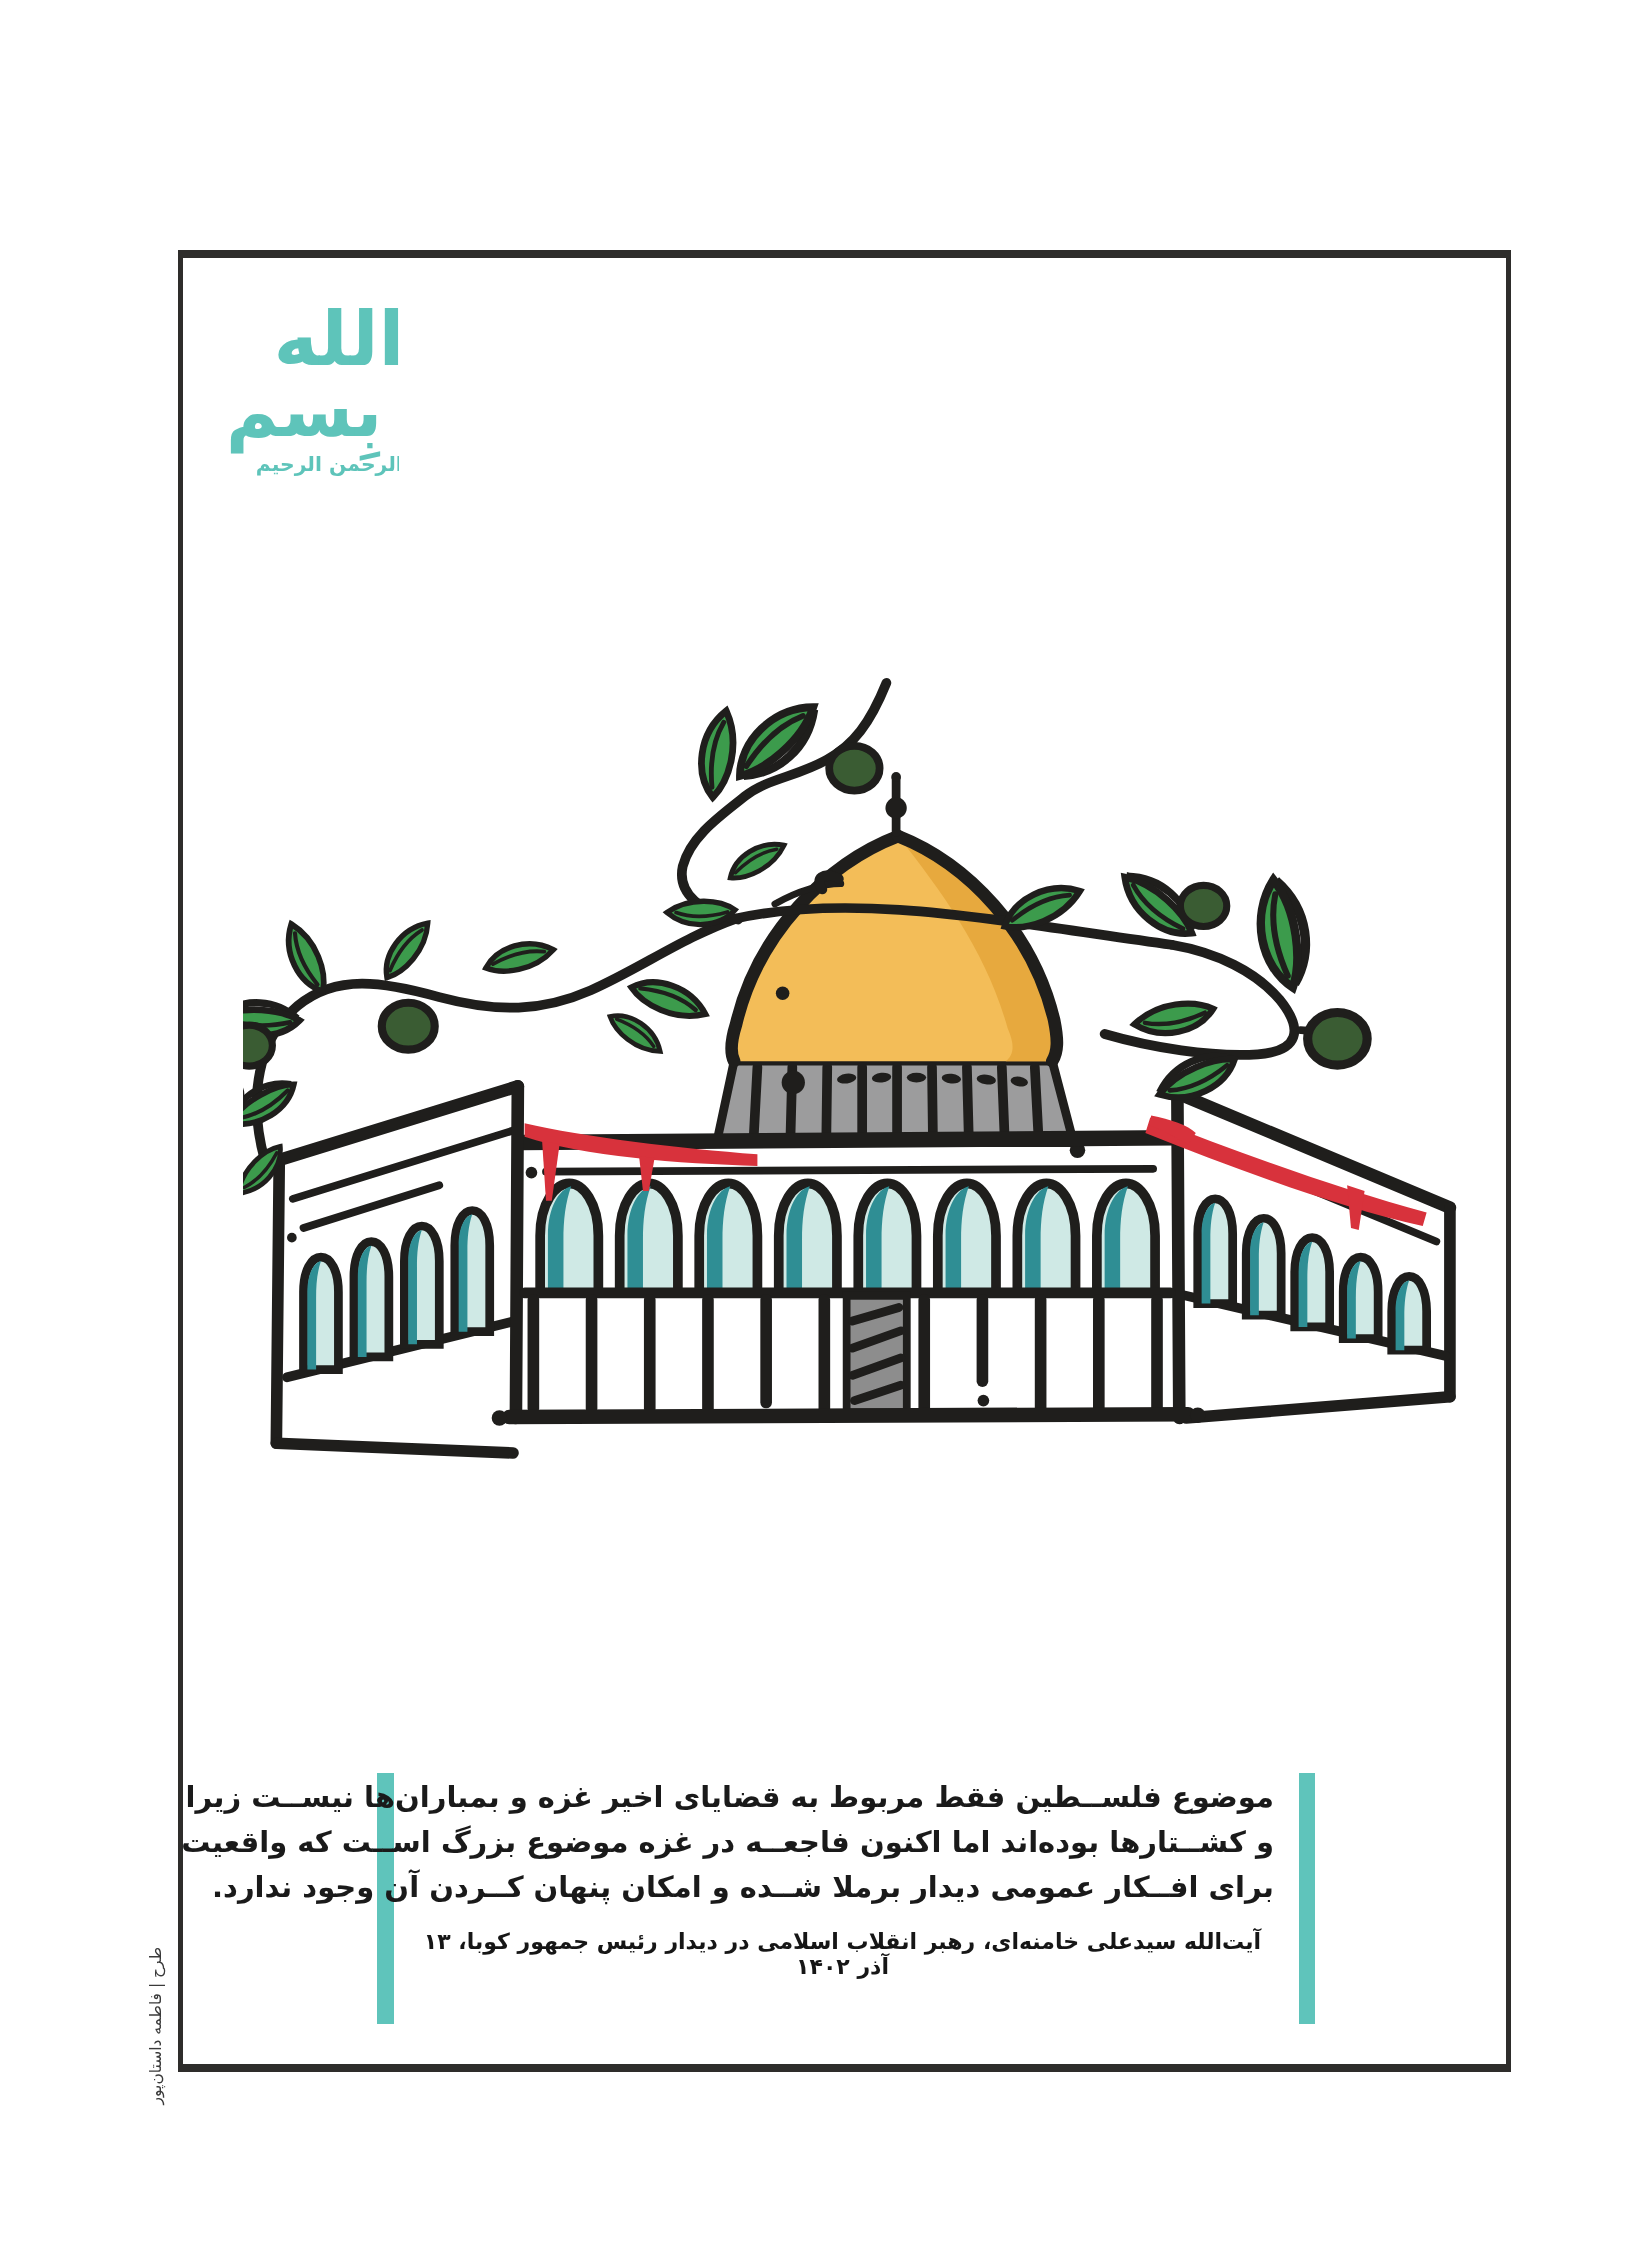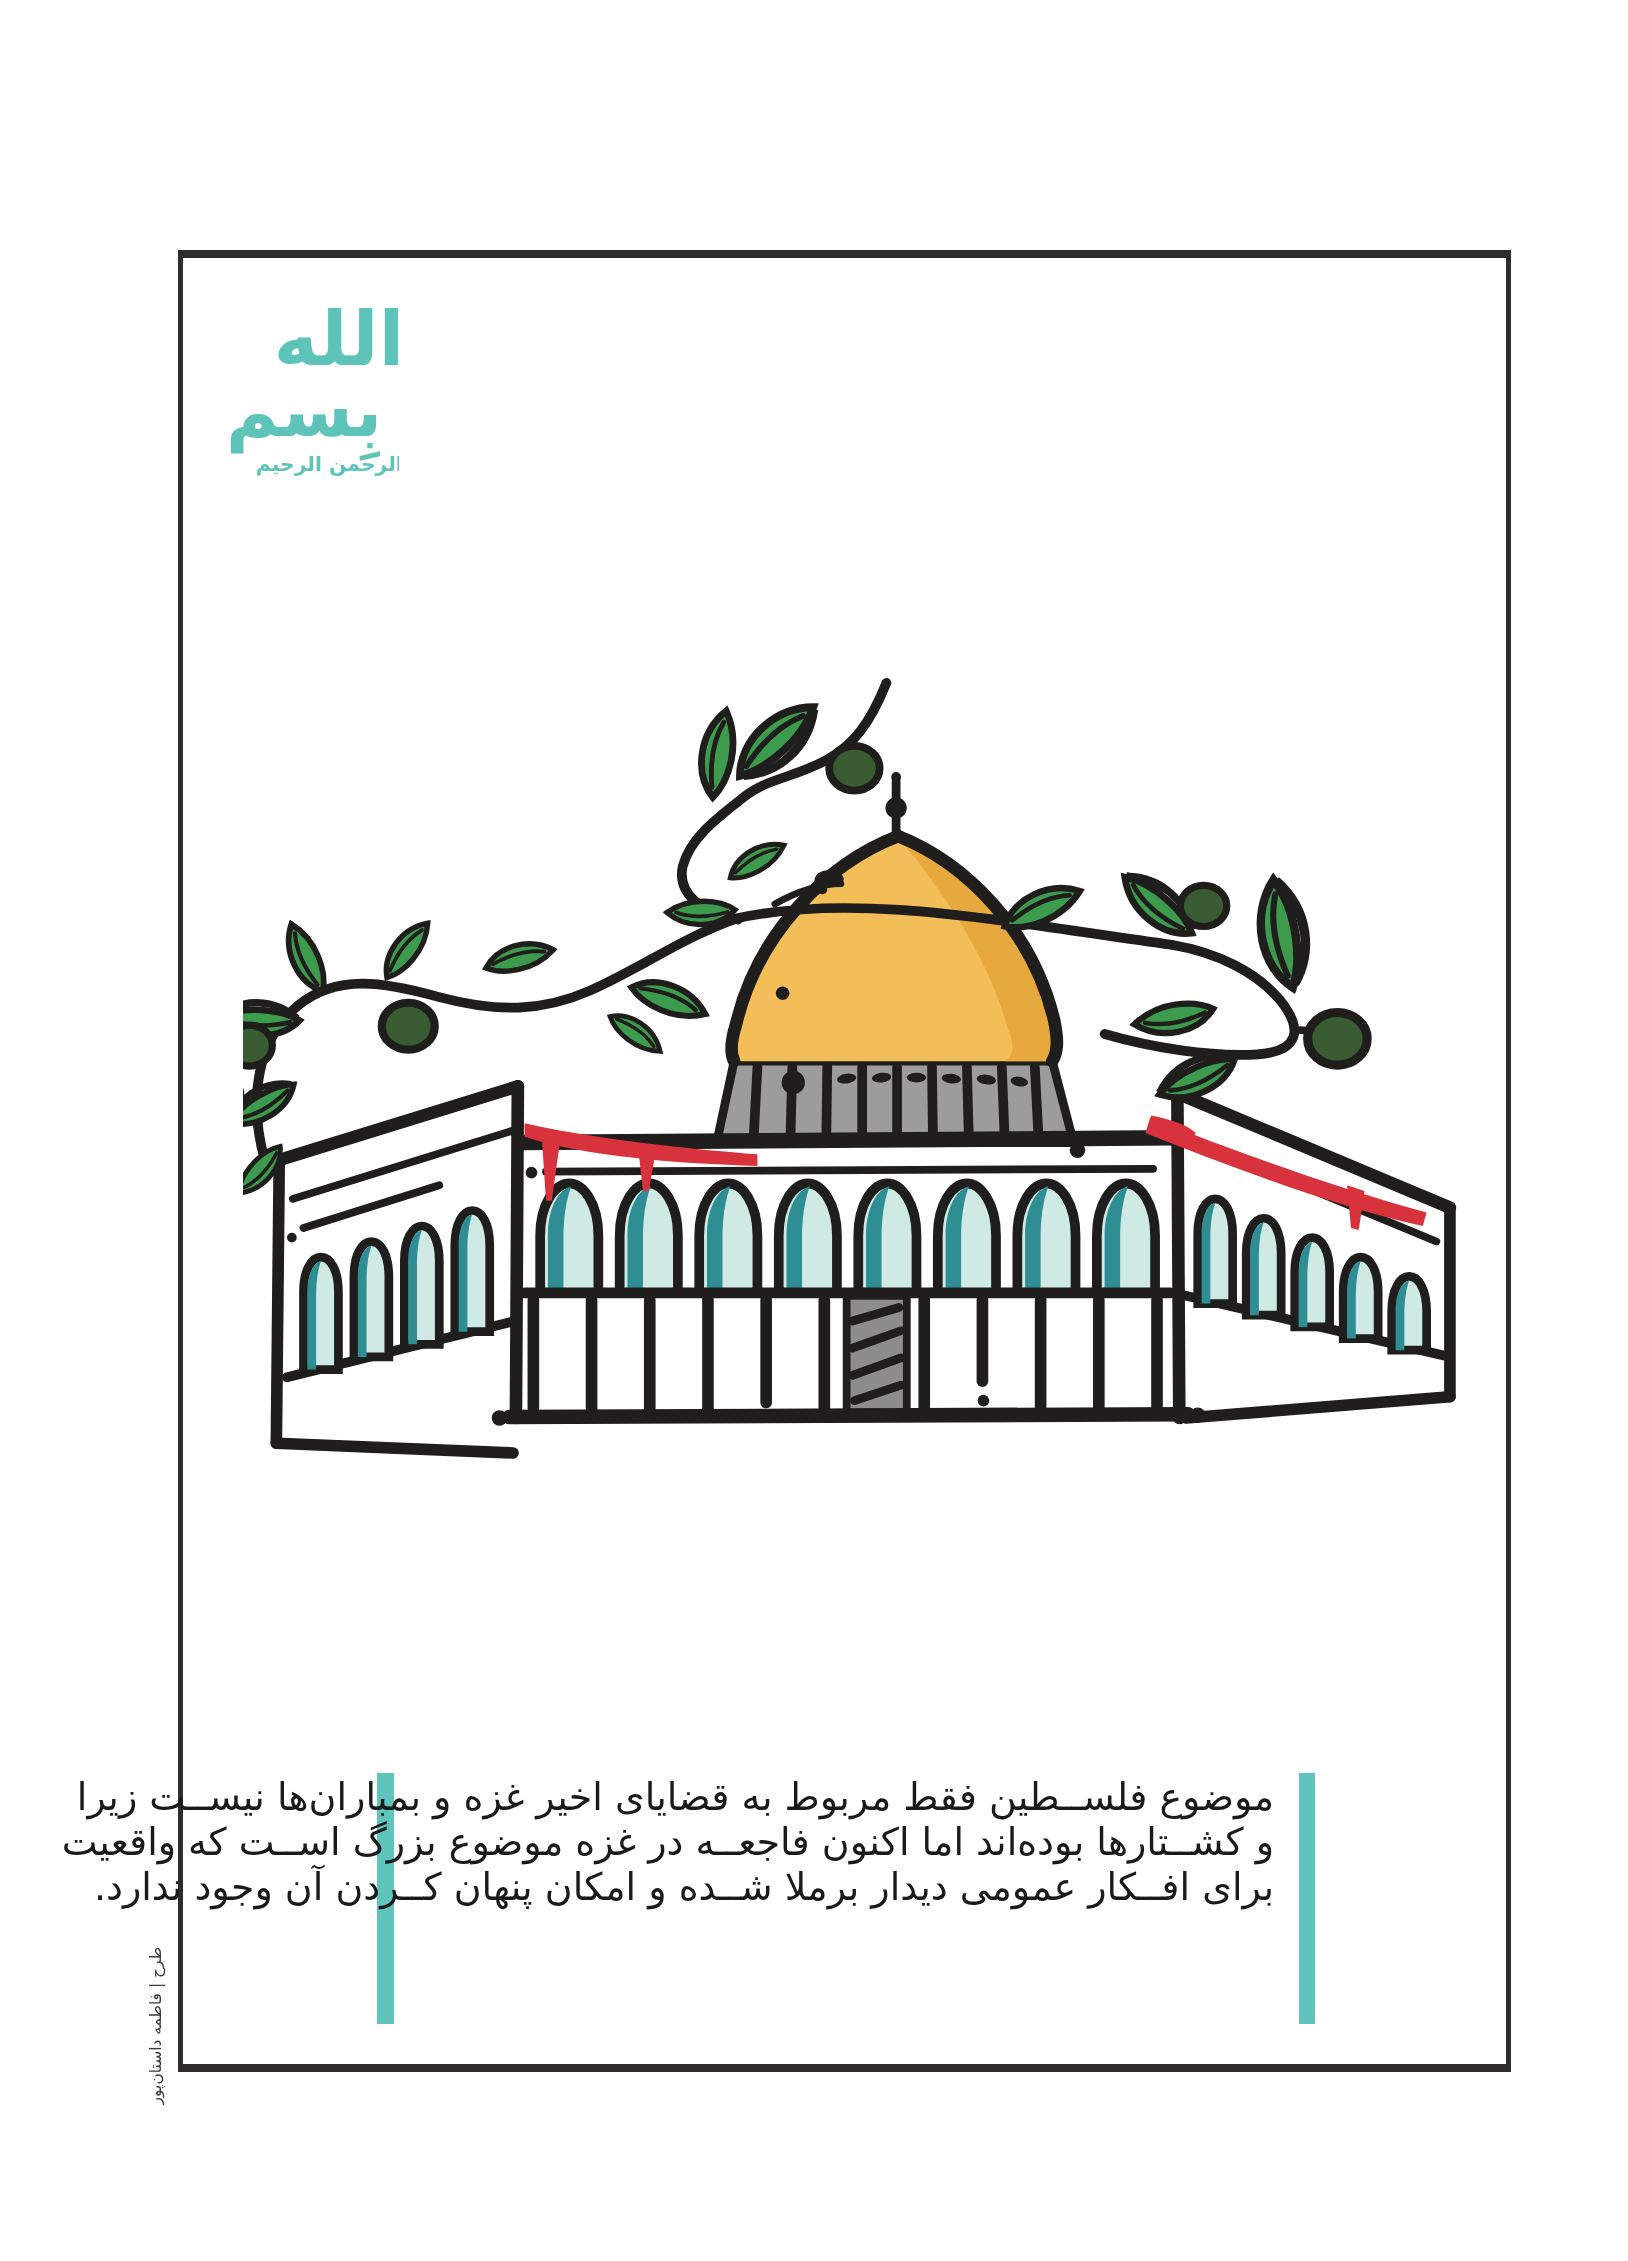--- a/index.html
+++ b/index.html
@@ -14,21 +14,21 @@
   .logo-svg{position:absolute;left:215px;top:289px;width:184px;height:199px;}
   .logo-svg text{fill:#5ec4ba;font-weight:bold;font-family:"DejaVu Sans",sans-serif;}
   .art{position:absolute;left:243px;top:582px;width:1281px;height:902px;}
   .ink{stroke:#1f1e1c;stroke-linecap:round;stroke-linejoin:round;fill:none;}
   .quote{position:absolute;left:377px;top:1773px;width:938px;height:251px;direction:rtl;}
   .qbar{position:absolute;top:0;width:16.5px;height:251px;background:#5fc4bb;}
   .qbar.l{right:0;}
   .qbar.r{left:0;}
   .qtext{position:absolute;right:41px;left:34px;top:1.9px;color:#1a1a1a;}
   .qline{
-    font-size:38px;font-weight:normal;line-height:45px;direction:rtl;
+    font-size:29px;font-weight:bold;line-height:45px;direction:rtl;
     text-align:justify;text-align-last:justify;white-space:nowrap;
   }
   .qattr{
     margin-top:19.4px;font-size:22px;font-weight:bold;text-align:center;direction:rtl;color:#161616;
   }
   .credit{
     position:absolute;left:147px;top:2075px;width:128px;font-size:15.5px;color:#3a3a3a;
     direction:rtl;text-align:right;transform-origin:0 0;transform:rotate(-90deg);
     white-space:nowrap;font-weight:500;
   }
@@ -252,17 +252,18 @@
   </g>
 </svg>
 
 <div class="quote">
   <div class="qbar l"></div>
   <div class="qbar r"></div>
   <div class="qtext">
     <div class="qline">موضوع فلســطین فقط مربوط به قضایای اخیر غزه و بمباران‌ها نیســت زیرا</div>
     <div class="qline">و کشــتارها بوده‌اند اما اکنون فاجعــه در غزه موضوع بزرگ اســت که واقعیت</div>
     <div class="qline">برای افــکار عمومی دیدار برملا شــده و امکان پنهان کــردن آن وجود ندارد.</div>
+    <div class="qattr">آیت‌الله سیدعلی خامنه‌ای، رهبر انقلاب اسلامی در دیدار رئیس جمهور کوبا، ۱۳ آذر ۱۴۰۲</div>
   </div>
 </div>
 
 <div class="credit">طرح | فاطمه داستان‌پور</div>
 
 
 </body></html>

